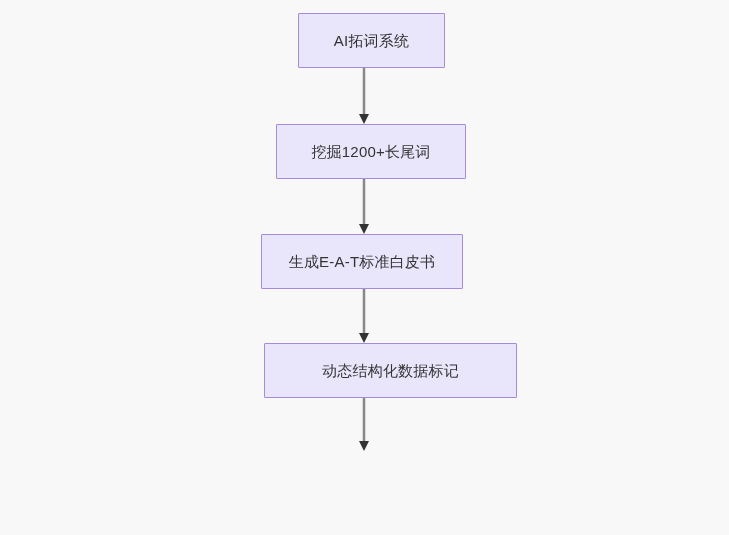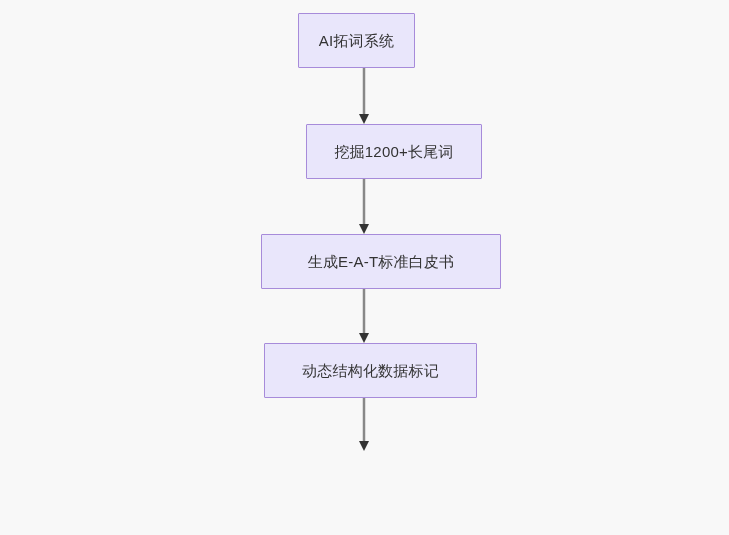--- a/index.html
+++ b/index.html
@@ -75,30 +75,30 @@
     </svg>
   </div>
 
   <div class="connector" style="left:356px; top:398px; height:53px;">
     <svg width="16" height="53" viewBox="0 0 16 53">
       <line x1="8" y1="0" x2="8" y2="45" stroke="#888888" stroke-width="2.5"></line>
       <polygon points="8,53 3,43 13,43" fill="#333333"></polygon>
     </svg>
   </div>
 
-  <div class="node" style="left:298px; top:13px; width:117px;">
+  <div class="node" style="left:298px; top:13px; width:147px;">
     <span class="node-label">AI拓词系统</span>
   </div>
 
-  <div class="node" style="left:276px; top:124px; width:176px;margin-left:30px;">
+  <div class="node" style="left:276px; top:124px; width:190px;">
     <span class="node-label">挖掘1200+长尾词</span>
   </div>
 
-  <div class="node" style="left:261px; top:234px; width:240px;">
+  <div class="node" style="left:261px; top:234px; width:202px;">
     <span class="node-label">生成E-A-T标准白皮书</span>
   </div>
 
-  <div class="node" style="left:264px; top:343px; width:213px;align-items:center;">
+  <div class="node" style="left:264px; top:343px; width:253px;align-items:center;">
     <span class="node-label">动态结构化数据标记</span>
   </div>
 
 
 </div>
 
 </body></html>

